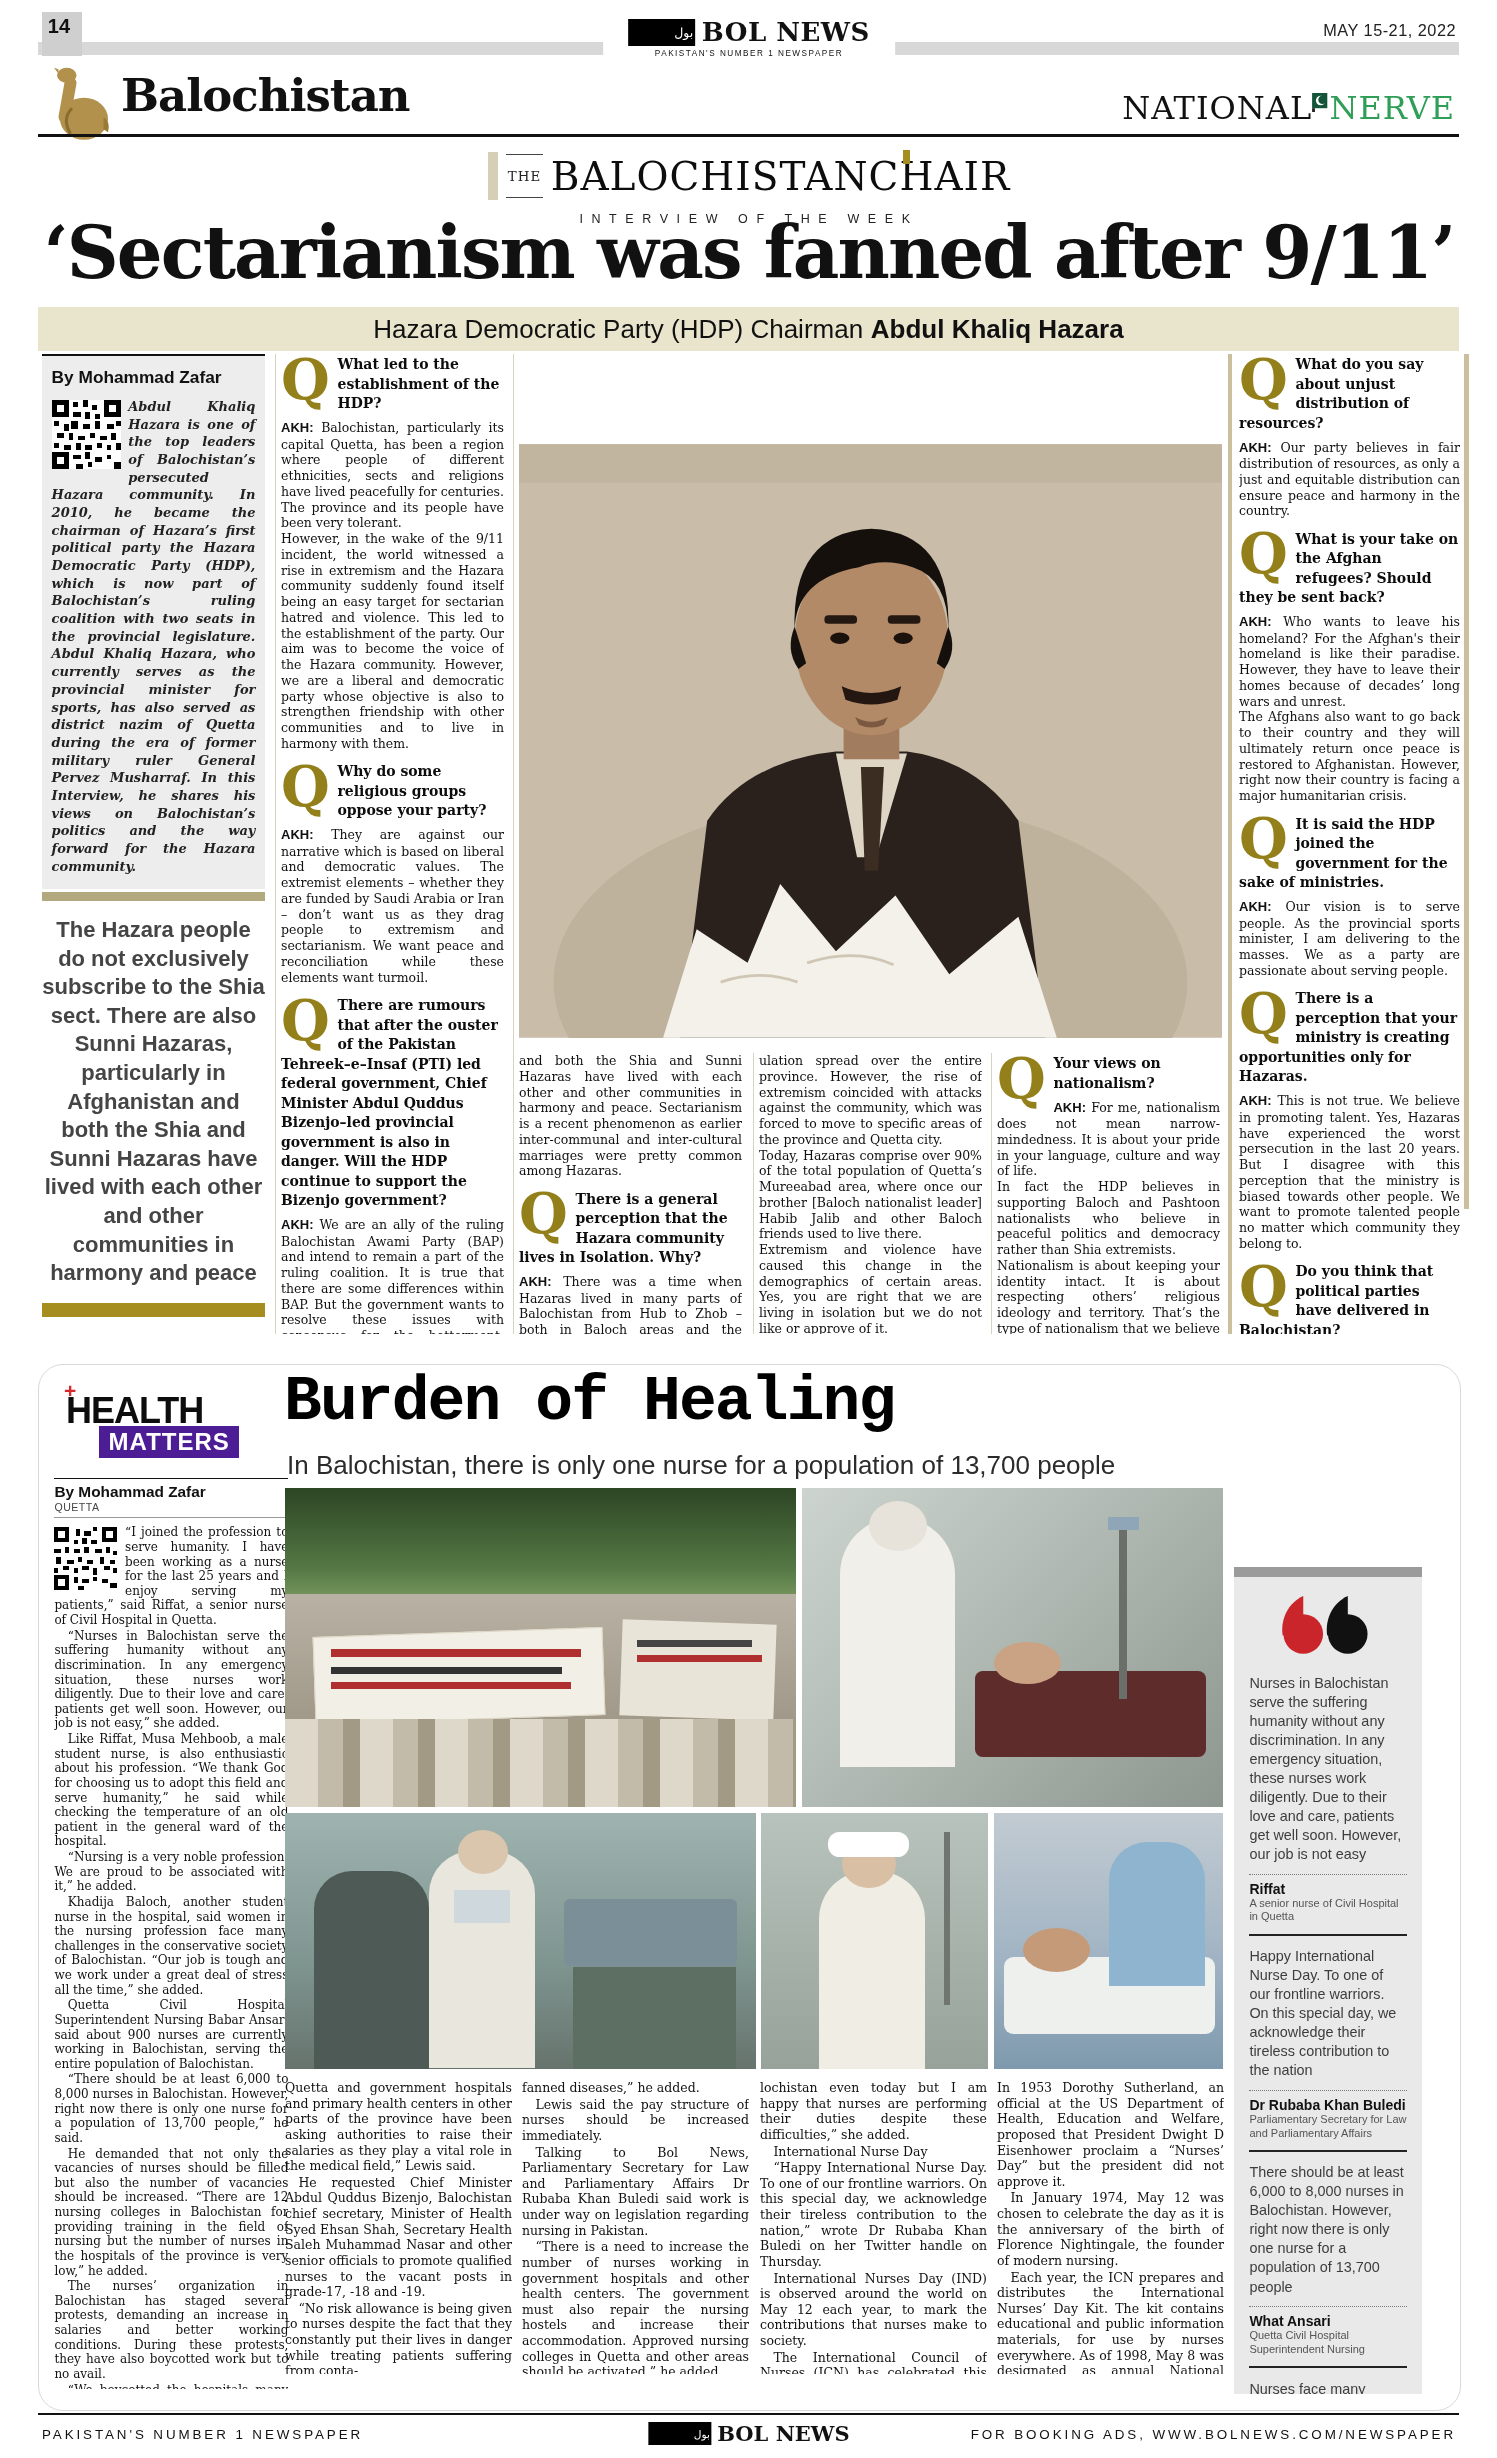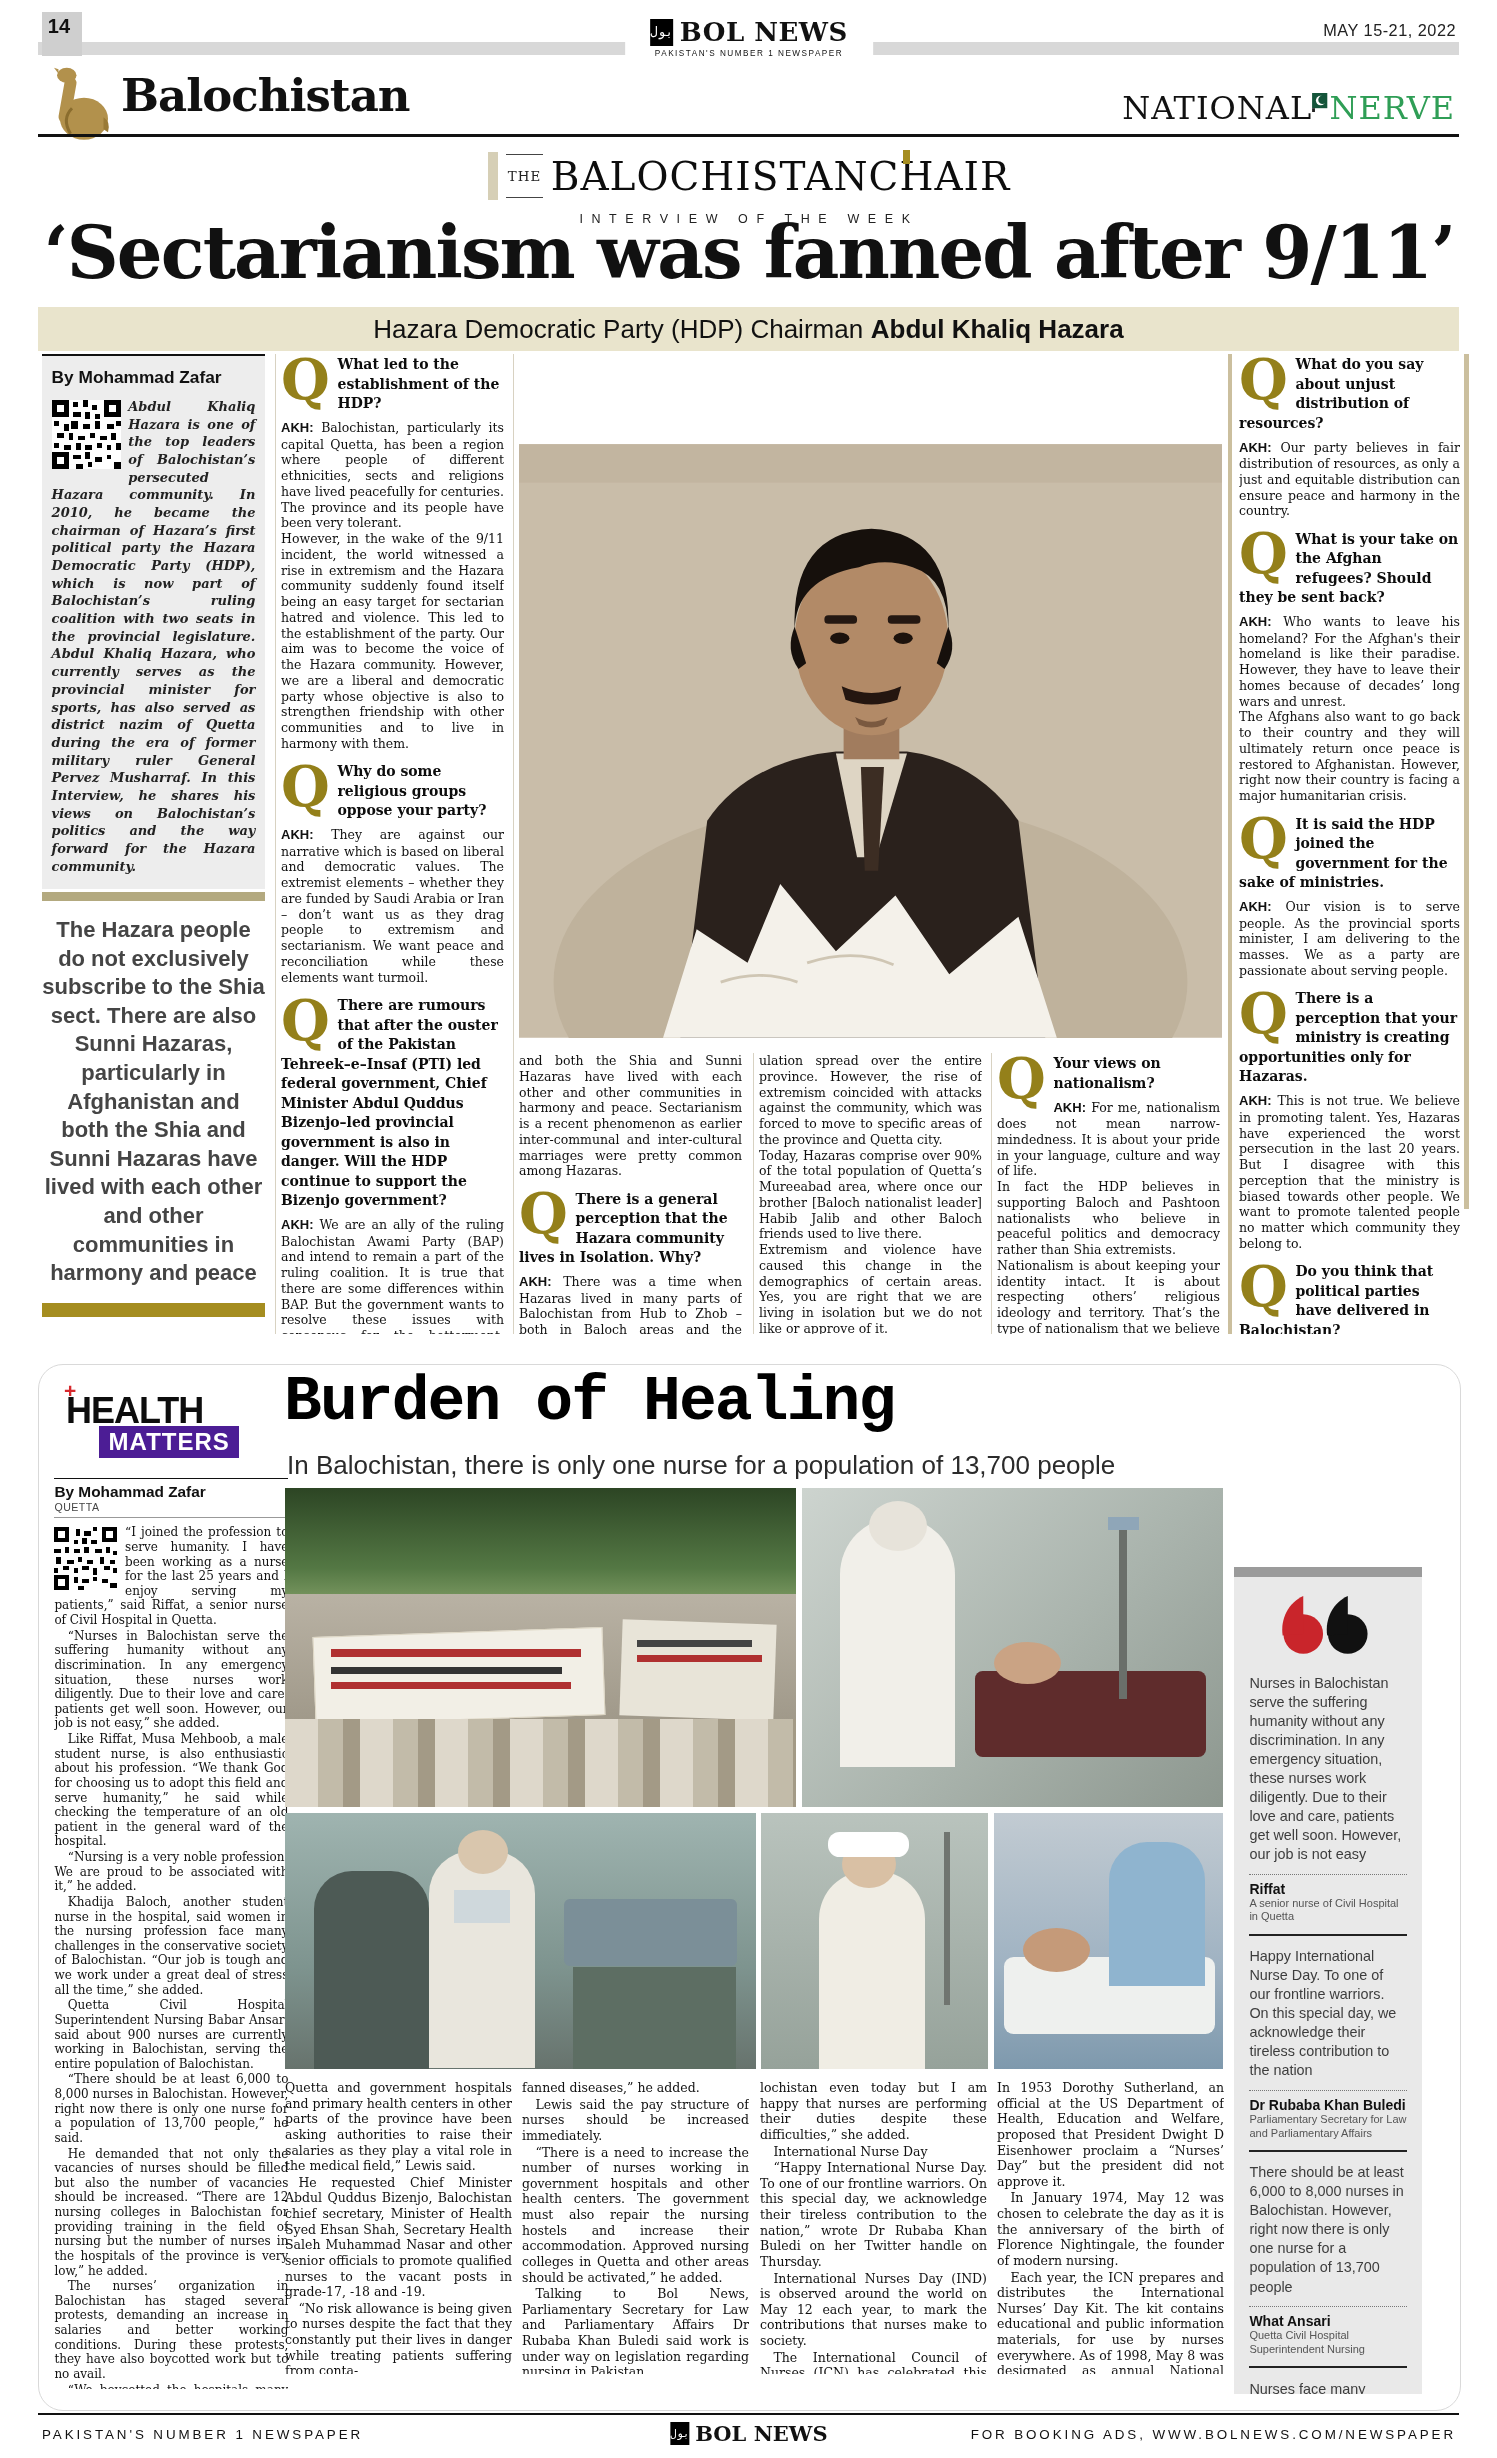--- a/index.html
+++ b/index.html
@@ -8,21 +8,21 @@
 
   
   .topband{position:absolute;left:38px;top:42px;width:1421px;height:12.5px;background:#d8d8d8;}
   .pagenum-box{position:absolute;left:42px;top:11.5px;width:40px;height:44px;background:#cfcfcf;
                display:flex;align-items:flex-start;justify-content:flex-start;}
   .pagenum{font-family:"Liberation Sans",sans-serif;font-size:20px;font-weight:bold;padding:3.8px 0 0 5.8px;}
   .toplogo{position:absolute;left:50%;top:17.3px;transform:translateX(-50%);background:#fff;
            padding:0 25px;text-align:center;}
   .toplogo-row{display:flex;align-items:center;gap:6.7px;justify-content:center;}
   .bol-box{background:#000;color:#fff;font-size:12.5px;width:23px;height:27px;display:flex;
-           align-items:center;justify-content:center;font-family:Liberation Mono, monospace;}
+           align-items:center;justify-content:center;font-family:Liberation Sans, sans-serif;padding-left:44px;}
   .bol-name{font-family:"DejaVu Serif",serif;font-weight:bold;font-size:26px;letter-spacing:0.5px;}
   .bol-tag{font-family:"Liberation Sans",sans-serif;font-size:8.2px;letter-spacing:1.5px;margin-top:1.9px;color:#111;}
   .topdate{position:absolute;right:42px;top:21px;font-family:"Liberation Sans",sans-serif;
            font-size:16.3px;color:#222;letter-spacing:0.5px;}
 
   
   .section-bar{position:absolute;left:38px;top:61px;width:1421px;height:75px;}
   .camel{position:absolute;left:3.8px;top:1.9px;}
   .section-title{position:absolute;left:83px;top:7.7px;font-size:45px;font-weight:bold;letter-spacing:-1px;}
   .natnerve{position:absolute;right:3.8px;top:21px;font-size:32px;letter-spacing:1px;display:flex;align-items:center;}
@@ -460,22 +460,22 @@
       <div>
           <p class="para">Quetta and government hospitals and primary health centers in other parts of the province have been asking authorities to raise their salaries as they play a vital role in the medical field,” Lewis said.</p>
           <p class="para">He requested Chief Minister Abdul Quddus Bizenjo, Balochistan chief secretary, Minister of Health Syed Ehsan Shah, Secretary Health Saleh Muhammad Nasar and other senior officials to promote qualified nurses to the vacant posts in grade-17, -18 and -19.</p>
           <p class="para">“No risk allowance is being given to nurses despite the fact that they constantly put their lives in danger while treating patients suffering from conta-</p>
         </div>
     </div>
     <div class="h-colN" style="left:483px;">
       <div>
           <p class="para">fanned diseases,” he added.</p>
           <p class="para">Lewis said the pay structure of nurses should be increased immediately.</p>
+          <p class="para">Talking to Bol News, Parliamentary Secretary for Law and Parliamentary Affairs Dr Rubaba Khan Buledi said work is under way on legislation regarding nursing in Pakistan.</p>
           <p class="para">“There is a need to increase the number of nurses working in government hospitals and other health centers. The government must also repair the nursing hostels and increase their accommodation. Approved nursing colleges in Quetta and other areas should be activated,” he added.</p>
-          <p class="para">Talking to Bol News, Parliamentary Secretary for Law and Parliamentary Affairs Dr Rubaba Khan Buledi said work is under way on legislation regarding nursing in Pakistan.</p>
         </div>
     </div>
     <div class="h-colN" style="left:721px;">
       <div>
           <p class="para">lochistan even today but I am happy that nurses are performing their duties despite these difficulties,” she added.</p>
           <p class="para">International Nurse Day</p>
           <p class="para">“Happy International Nurse Day. To one of our frontline warriors. On this special day, we acknowledge their tireless contribution to the nation,” wrote Dr Rubaba Khan Buledi on her Twitter handle on Thursday.</p>
           <p class="para">International Nurses Day (IND) is observed around the world on May 12 each year, to mark the contributions that nurses make to society.</p>
           <p class="para">The International Council of Nurses (ICN) has celebrated this day since 1965.</p>
         </div>

